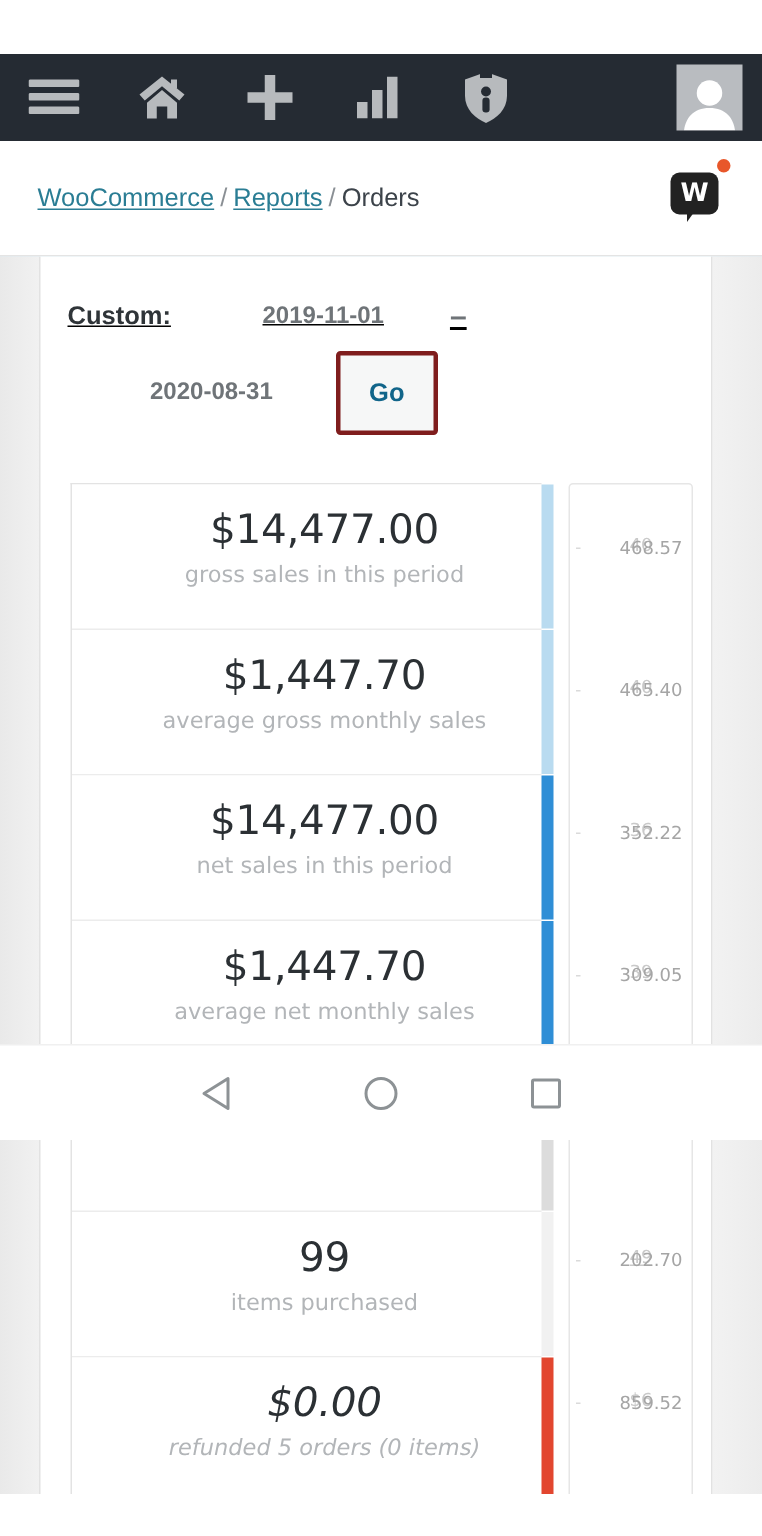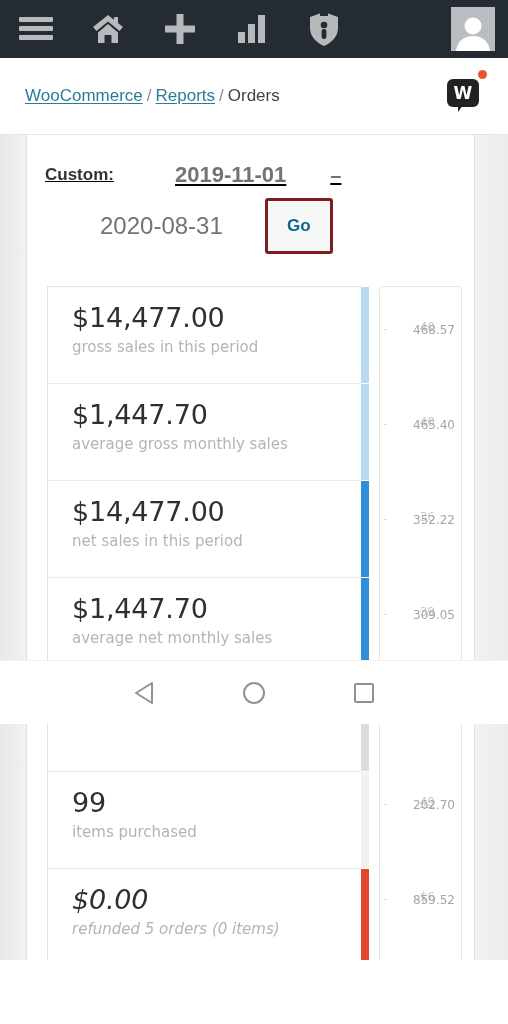--- a/index.html
+++ b/index.html
@@ -2,21 +2,21 @@
 <html><head>
 <meta charset="utf-8">
 <style>
   * { box-sizing: border-box; margin: 0; padding: 0; }
   html, body {
     width: 508px; height: 1024px;
     font-family: "Liberation Sans", sans-serif;
     background: #ffffff;
     overflow: hidden;
   }
-  .screen { position: relative; width: 508px; height: 724px; background: #7dd3fc; }
+  .screen { position: relative; width: 508px; height: 724px; background: #7dd3fc; margin-top: 36px; }
 
   
   .appbar {
     position: absolute; top: 0; left: 0;
     width: 508px; height: 58px;
     background: #252b33;
     display: flex; align-items: center;
   }
   .appbar-icons { display: flex; align-items: center; }
   .ab-icon {
@@ -108,32 +108,32 @@
     width: 100%; padding: 20px 18px 0 18px;
   }
   .daterow-line1 {
     display: flex; align-items: center; height: 40px; text-decoration: underline;
   }
   .dr-label {
     font-size: 17px; font-weight: bold; color: #2f3438;
     width: 130px;
   }
   .dr-from {
-    font-size: 22px; color: #6f7478; font-weight: bold;
+    font-size: 16px; color: #6f7478; font-weight: bold;
   }
   .dr-dash {
     font-size: 20px; color: #6f7478; font-weight: bold;
     margin-left: 44px;
   }
   .daterow-line2 {
     display: flex; align-items: center; height: 62px;
     padding-left: 55px;
   }
   .dr-to {
-    font-size: 24px; color: #6f7478; font-weight: normal;
+    font-size: 16px; color: #6f7478; font-weight: bold;
   }
   .go-btn {
     margin-left: 42px;
     width: 68px; height: 56px;
     background: #f6f7f7;
     border: 3px solid #7f1d1d;
     border-radius: 3px;
     color: #11658a; font-size: 17px; font-weight: bold;
     font-family: "Liberation Sans", sans-serif;
     cursor: pointer;
@@ -146,20 +146,21 @@
     width: 100%; height: 680px;
     display: flex;
     padding: 0 12px 0 20px;
   }
 
   .stats {
     width: 316px;
     background: #fff;
     border: 1px solid #e3e3e3;
     border-right: none;
+    text-align: center;
   }
   .stat {
     position: relative;
     height: 97px;
     border-bottom: 1px solid #ececec;
     padding: 16px 0 0 24px;
     background: #fff;
   }
   .stat:last-child { border-bottom: none; font-style: italic; }
   .stat .val {

